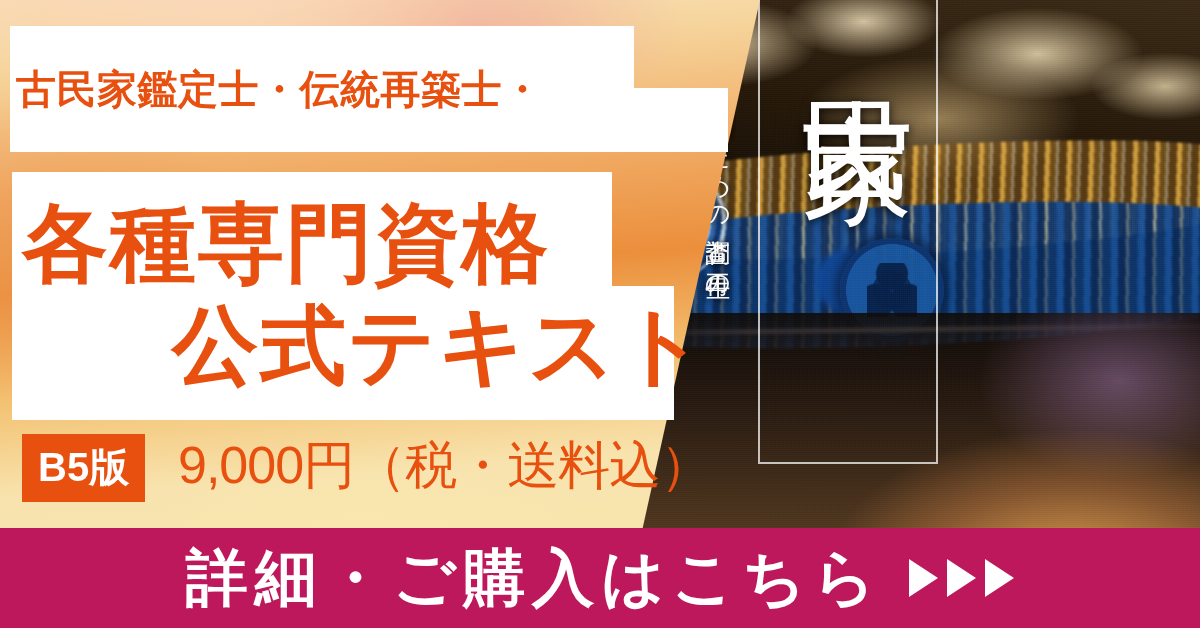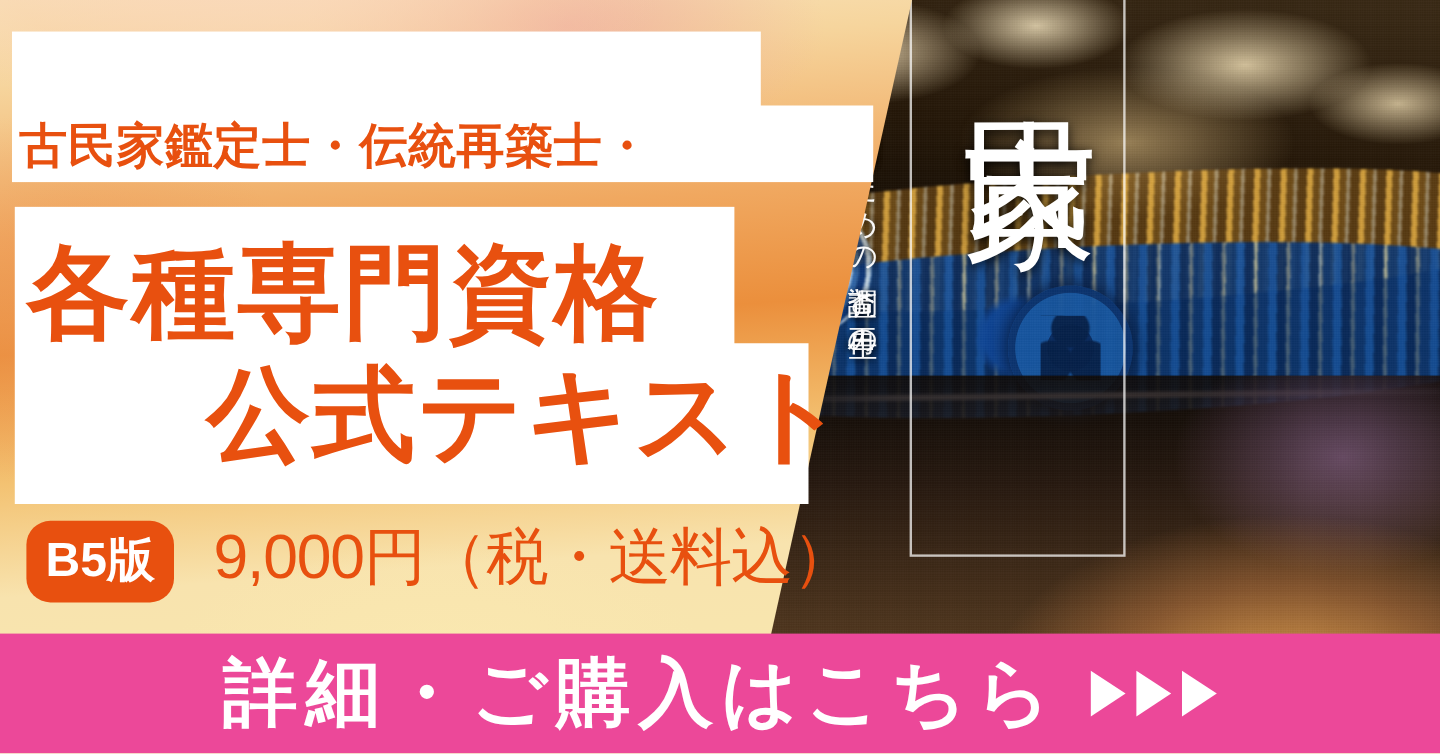--- a/index.html
+++ b/index.html
@@ -134,53 +134,52 @@
   
   .panel-heading{
     position:absolute;left:10px;top:26px;width:718px;height:126px;
     background:#fff;
     clip-path:polygon(0 0, 624px 0, 624px 62px, 718px 62px, 718px 126px, 0 126px);
   }
   .heading-text{
     position:absolute;left:16px;top:26px;width:720px;height:126px;
     display:flex;flex-direction:column;justify-content:center;
     color:#e8500f;font-weight:bold;font-size:40px;line-height:1.42;
-    letter-spacing:.5px;white-space:nowrap;margin-top:33px;
+    letter-spacing:.5px;white-space:nowrap;
   }
 
   .panel-title{
     position:absolute;left:12px;top:172px;width:662px;height:248px;
     background:#fff;
     clip-path:polygon(0 0, 600px 0, 600px 114px, 662px 114px, 662px 248px, 0 248px);
   }
   .title-line{
     position:absolute;color:#e8500f;font-weight:bold;white-space:nowrap;
   }
   .title-line.l1{left:22px;top:186px;font-size:86px;letter-spacing:2px;}
   .title-line.l2{left:172px;top:288px;font-size:86px;letter-spacing:2px;}
 
   
   .badge-b5{
     position:absolute;left:22px;top:434px;
     background:#e8500f;color:#fff;
     font-size:40px;font-weight:bold;line-height:1;
     padding:13px 16px 15px;letter-spacing:0;
     white-space:nowrap;
-    border-radius:20px;
   }
   .price-text{
     position:absolute;left:178px;top:438px;
     color:#e8500f;font-size:52px;line-height:1.05;
     letter-spacing:-1px;white-space:nowrap;text-align:center;
   }
 
   
   .cta{
     position:absolute;left:0;top:528px;width:1200px;height:100px;
-    background:#ec4899;
+    background:#be185d;
     display:flex;align-items:center;justify-content:center;gap:26px;
   }
   .cta-label{
     color:#fff;font-size:62px;font-weight:bold;
     letter-spacing:7px;line-height:1;white-space:nowrap;
   }
   .cta-arrows{display:flex;gap:9px;align-items:center;}
   .cta-arrows span{
     display:block;width:0;height:0;
     border-left:29px solid #fff;

